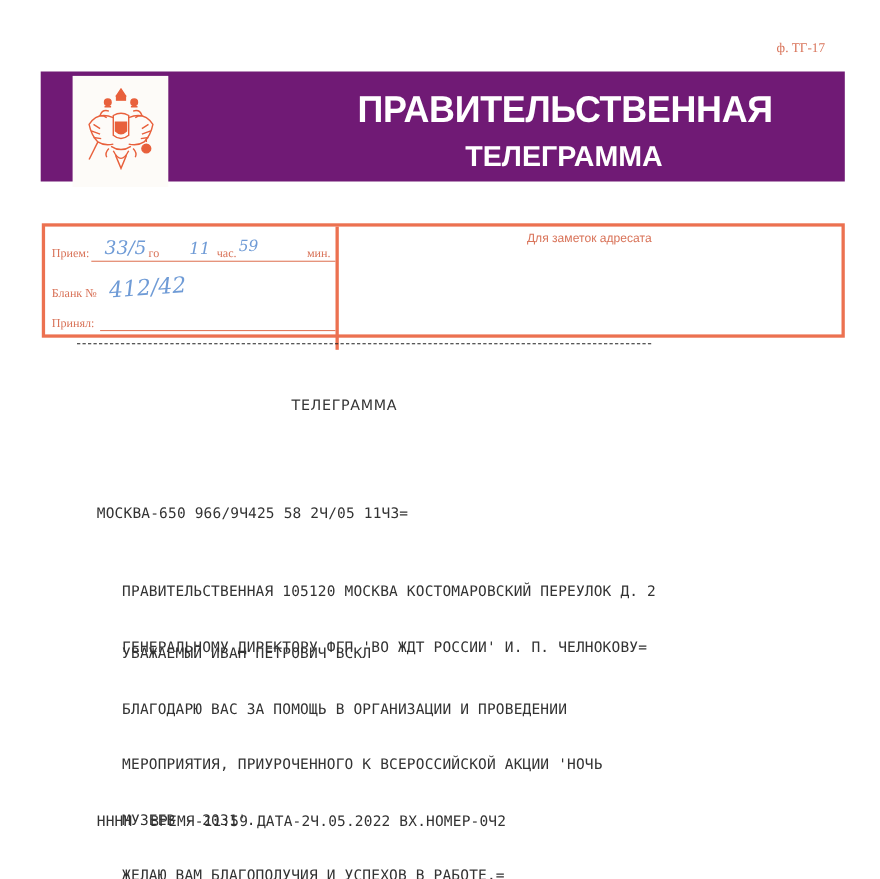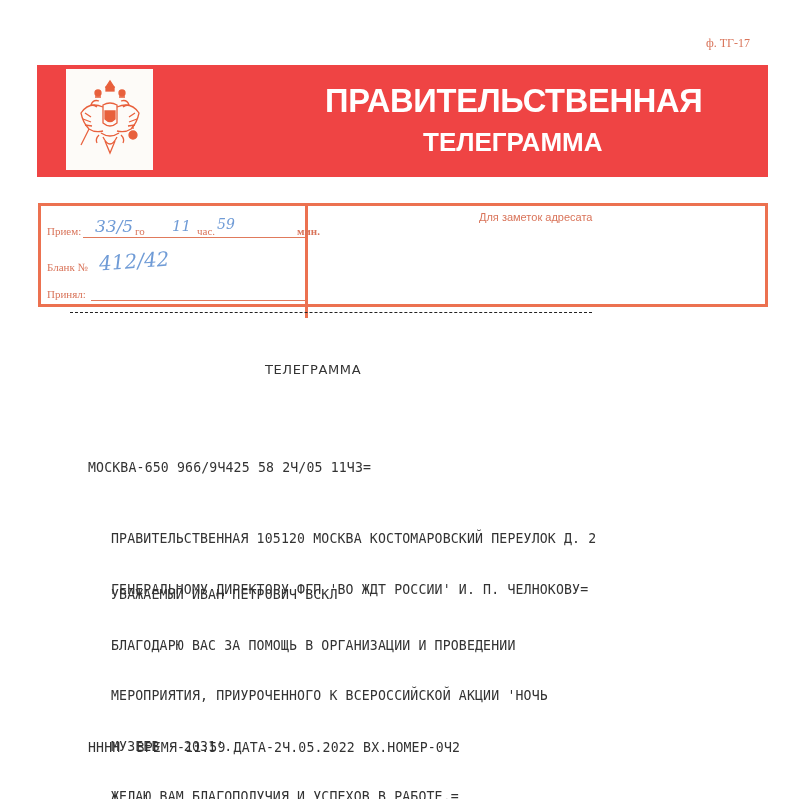--- a/index.html
+++ b/index.html
@@ -20,22 +20,22 @@
       left: 706px;
       font-family: "Liberation Serif", serif;
       font-size: 12px;
       color: #d9745a;
     }
     .banner {
       position: absolute;
       left: 37px;
       top: 65px;
       width: 731px;
-      height: 112px;
-      background: #ef4444;
+      height: 100px;
+      background: #701a75;
     }
     .emblem-box {
       position: absolute;
       left: 29px;
       top: 4px;
       width: 87px;
       height: 101px;
       background: #fdfbf8;
       display: flex;
       align-items: center;
@@ -192,21 +192,21 @@
   <div class="form-left">
 
     <div class="form-row row-priem">
       <span>Прием:</span>
       <span class="underline" style="left:36px; top:12px; width:222px;"></span>
       <span class="hand" style="left:48px; top:-9px; font-size:17px;">33/5</span>
       <span style="position:absolute; left:88px; top:0px;">го</span>
       <span class="hand" style="left:125px; top:-8px; font-size:15px;">11</span>
       <span style="position:absolute; left:150px; top:0px;">час.</span>
       <span class="hand" style="left:170px; top:-9px; font-size:14px;">59</span>
-      <span style="position:absolute; left:250px; top:0px;font-weight:bold;">мин.</span>
+      <span style="position:absolute; left:232px; top:0px;">мин.</span>
     </div>
 
     <div class="form-row row-blank">
       <span>Бланк №</span>
       <span class="hand" style="left:52px; top:-12px; font-size:20px; transform:rotate(-4deg); display:inline-block;">412/42</span>
     </div>
 
     <div class="form-row row-prinyal">
       <span>Принял:</span>
       <span class="underline" style="left:44px; top:12px; width:214px;"></span>

